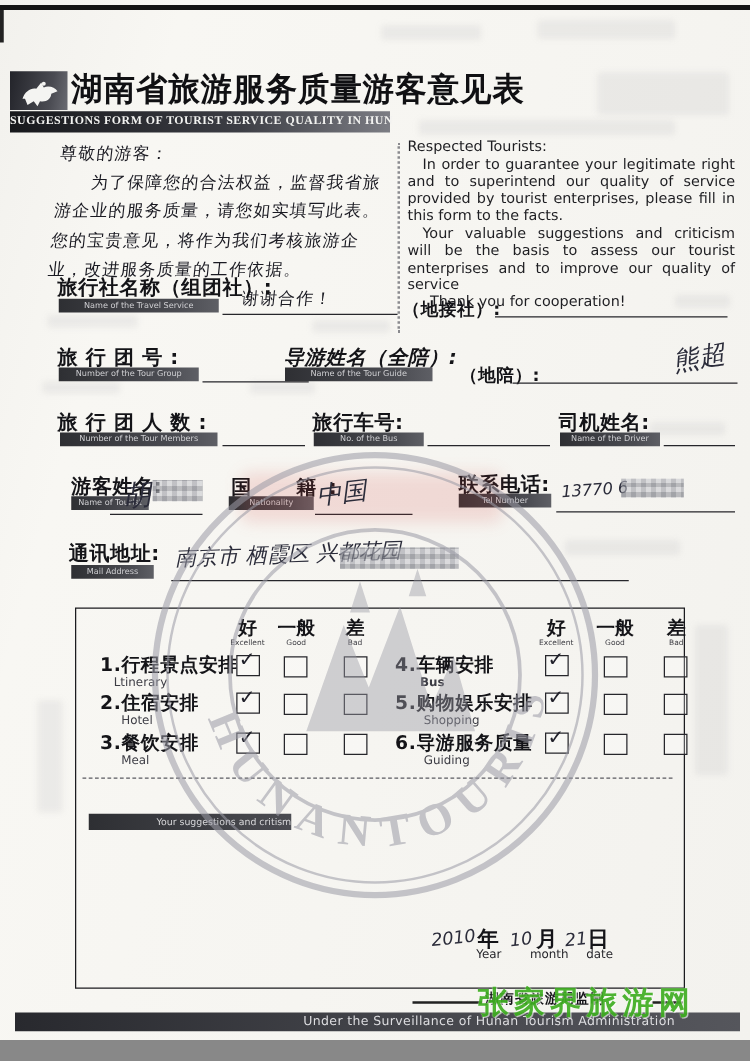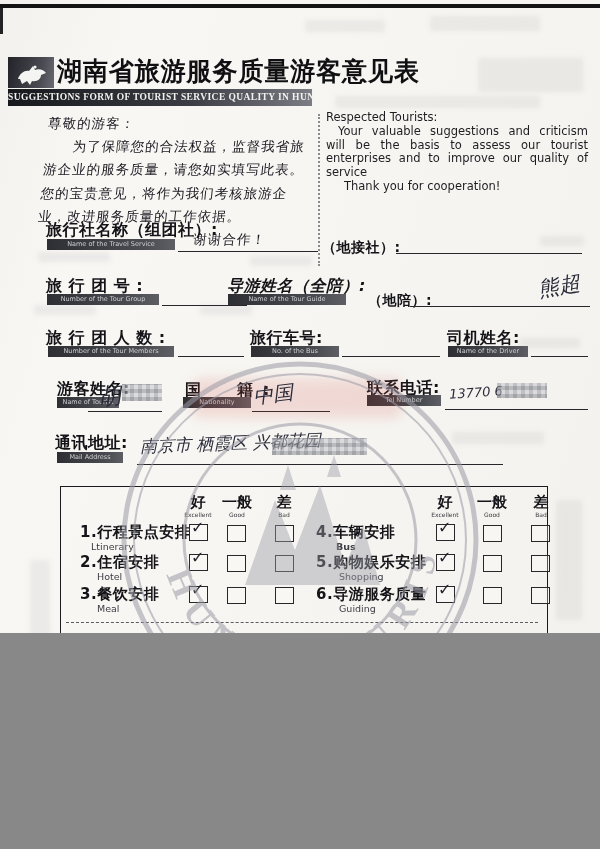--- a/index.html
+++ b/index.html
@@ -1,17 +1,17 @@
 <!DOCTYPE html>
 <html><head>
 <meta charset="utf-8">
 <style>
   html,body{margin:0;padding:0;background:#888;}
   .page{
-    position:relative;width:600px;height:633px;margin:0 auto;
+    position:relative;width:600px;height:832px;margin:0 auto;
     background:linear-gradient(105deg,#f2f1ed 0%,#f8f7f3 18%,#f6f5f1 55%,#f3f2ee 100%);
     font-family:"DejaVu Sans","Liberation Sans",sans-serif;
     color:#1c1c1f;overflow:hidden;
   }
   .abs{position:absolute;}
   
   .topline{left:0;top:4px;width:600px;height:4px;background:#141414;}
   .lefttick{left:0;top:8px;width:3px;height:26px;background:#222;}
   
   .ghost{background:rgba(125,128,138,.10);filter:blur(2.5px);border-radius:2px;z-index:1;}
@@ -95,20 +95,21 @@
   <div class="abs title-en-bar">SUGGESTIONS FORM OF TOURIST SERVICE QUALITY IN HUN</div>
 
   <div class="abs intro-cn">
     <div>尊敬的游客：</div>
     <div class="body">为了保障您的合法权益，监督我省旅游企业的服务质量，请您如实填写此表。您的宝贵意见，将作为我们考核旅游企业，改进服务质量的工作依据。</div>
     <div class="closing">谢谢合作！</div>
   </div>
   <div class="abs intro-divider"></div>
   <div class="abs intro-en">
     <div>Respected Tourists:</div>
+    <div class="p">In order to guarantee your legitimate right and to superintend our quality of service provided by tourist enterprises, please fill in this form to the facts.</div>
     <div class="p">Your valuable suggestions and criticism will be the basis to assess our tourist enterprises and to improve our quality of service</div>
     <div class="closing">Thank you for cooperation!</div>
   </div>
 
   <div class="abs flabel" style="left:46px;top:220px;">旅行社名称（组团社）:</div>
   <div class="abs subbar" style="left:47px;top:239px;width:128px;">Name of the Travel Service</div>
   <div class="abs wline" style="left:178px;top:238px;width:140px;height:13px;"></div>
   <div class="abs flabel" style="left:322px;top:239px;font-size:14px;">（地接社）:</div>
   <div class="abs wline" style="left:396px;top:240px;width:186px;height:13px;"></div>
 

